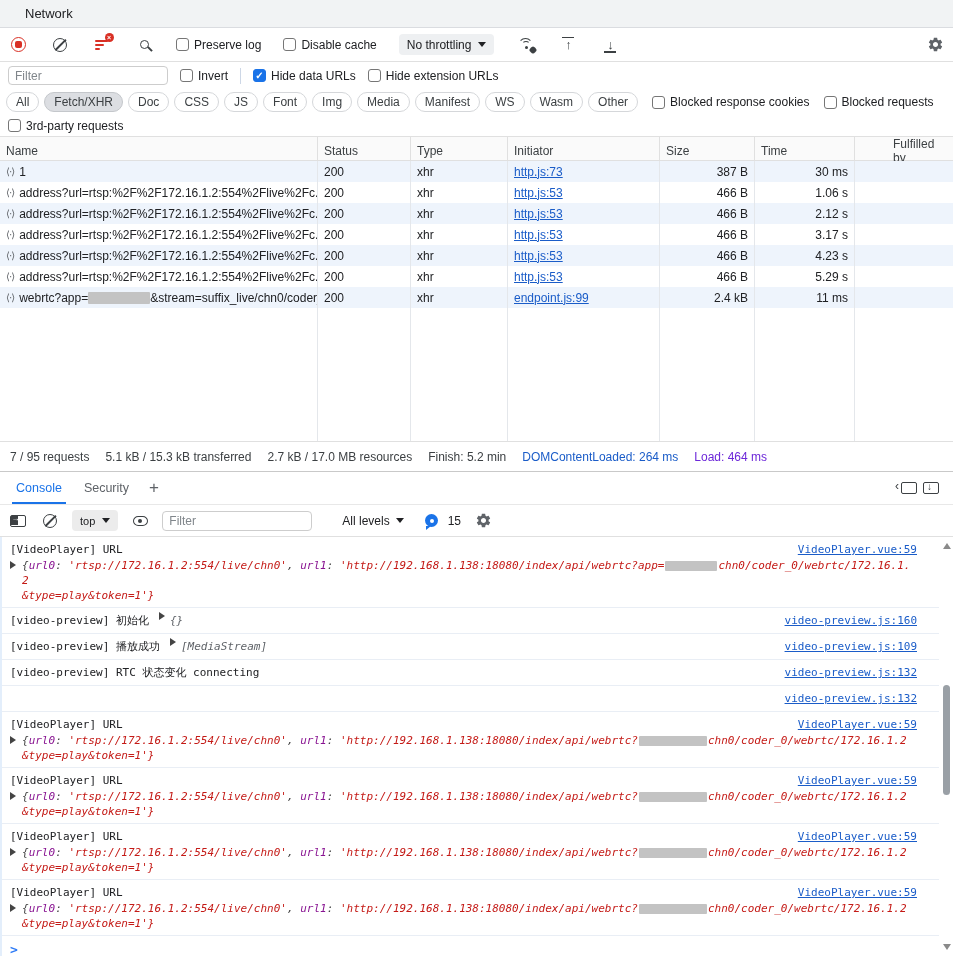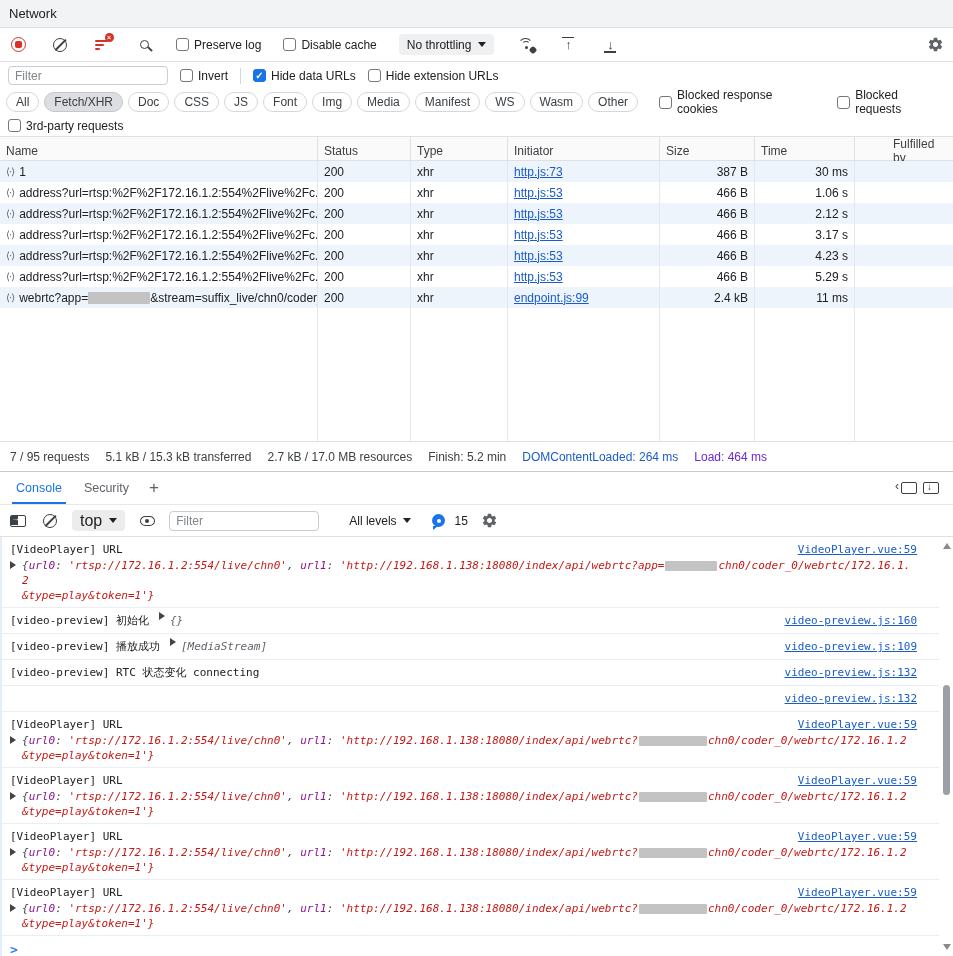--- a/index.html
+++ b/index.html
@@ -2,21 +2,21 @@
 <html><head>
 <meta charset="utf-8">
 <style>
   * { margin:0; padding:0; box-sizing:border-box; }
   html,body { width:953px; height:956px; background:#fff; overflow:hidden;
     font-family:"Liberation Sans", sans-serif; color:#202124; }
   .root { width:953px; height:956px; display:flex; flex-direction:column; }
 
   
   .panel-titlebar { height:28px; background:#f1f3f4; border-bottom:1px solid #dadce0;
-    display:flex; align-items:center; padding:0 9px; font-size:13px; color:#202124; flex:none; }
+    display:flex; align-items:center; padding:0 25px; font-size:13px; color:#202124; flex:none; }
 
   
   .net-toolbar { height:34px; background:#fff; border-bottom:1px solid #e0e0e0;
     display:flex; align-items:center; padding:0 8px; gap:22px; flex:none; }
   .icon-btn { display:inline-flex; align-items:center; justify-content:center;
     width:20px; height:20px; position:relative; flex:none; cursor:pointer; }
 
   .rec-ring { width:15px; height:15px; border:1.8px solid #d93025; border-radius:50%;
     display:flex; align-items:center; justify-content:center; }
   .rec-dot  { width:7px; height:7px; background:#d93025; border-radius:2px; }
@@ -64,21 +64,21 @@
 
   
   .filter-row { height:27px; display:flex; align-items:center; padding:0 8px; gap:12px;
     font-size:12px; flex:none; background:#fff; }
   .filter-input { width:160px; height:19px; border:1px solid #cdcdcd; border-radius:4px;
     font-size:12px; padding:0 6px; color:#202124; font-family:"Liberation Sans",sans-serif; }
   .filter-input::placeholder { color:#80868b; }
   .vdivider { width:1px; height:16px; background:#cdd7e6; }
 
   
-  .chips-row { height:26px; display:flex; align-items:center; padding:0 6px; gap:11px; flex:none; background:#fff; }
+  .chips-row { height:26px; display:flex; align-items:center; padding:0 6px; gap:4px; flex:none; background:#fff; }
   .chip { border:1px solid #d5d7da; border-radius:11px; padding:2px 9px; font-size:12px; font-weight:500;
     color:#3c4043; background:#fff; cursor:pointer; white-space:nowrap; }
   .chip.selected { background:#dcdee2; border-color:#c4c7cb; }
   .chips-row .cb-row { margin-left:10px; }
 
   .thirdparty-row { height:22px; display:flex; align-items:center; padding:0 8px; flex:none;
     background:#fff; border-bottom:1px solid #e0e0e0; }
 
   
   .table-section { height:304px; display:flex; flex-direction:column; flex:none; position:relative; }
@@ -120,21 +120,21 @@
   .mini-frame.arrow-left::before { content:"‹"; position:absolute; left:-7px; top:-4px; font-size:12px; color:#3c4043; }
   .mini-frame.arrow-down::before { content:"↓"; position:absolute; left:3px; top:-2px; font-size:10px; color:#3c4043; }
 
   
   .console-toolbar { height:32px; border-bottom:1px solid #e0e0e0; display:flex; align-items:center;
     padding:0 8px; gap:12px; font-size:12px; flex:none; background:#fff; }
   .sidebar-toggle { width:16px; height:12px; border:1.4px solid #3c4043; border-radius:2px; position:relative; }
   .sidebar-toggle::before { content:""; position:absolute; left:0; top:0; width:7px; height:9.2px; background:#3c4043; }
   .sidebar-toggle::after { content:"→"; position:absolute; left:0.5px; top:-1.5px; font-size:8px; color:#fff; }
   .ctx-select { background:#ececec; border-radius:4px; height:21px; padding:0 8px;
-    display:inline-flex; align-items:center; gap:7px; font-size:16px; color:#202124; cursor:pointer; }
+    display:inline-flex; align-items:center; gap:7px; font-size:11px; color:#202124; cursor:pointer; }
   .eye { width:15px; height:10px; border:1.5px solid #3c4043; border-radius:70% 70% 70% 70% / 100% 100% 100% 100%;
     position:relative; }
   .eye::after { content:""; position:absolute; left:4px; top:2px; width:4px; height:4px; background:#3c4043; border-radius:50%; }
   .console-filter { width:150px; height:20px; border:1px solid #cdcdcd; border-radius:4px;
     font-size:12px; padding:0 6px; font-family:"Liberation Sans",sans-serif; }
   .console-filter::placeholder { color:#80868b; }
   .levels { display:inline-flex; align-items:center; gap:6px; color:#202124; cursor:pointer; }
   .bubble { position:relative; width:13px; height:13px; background:#1a73e8; border-radius:50%; }
   .bubble::before { content:""; position:absolute; left:1px; bottom:-3px; width:0; height:0;
     border-left:5px solid #1a73e8; border-bottom:4px solid transparent; }

